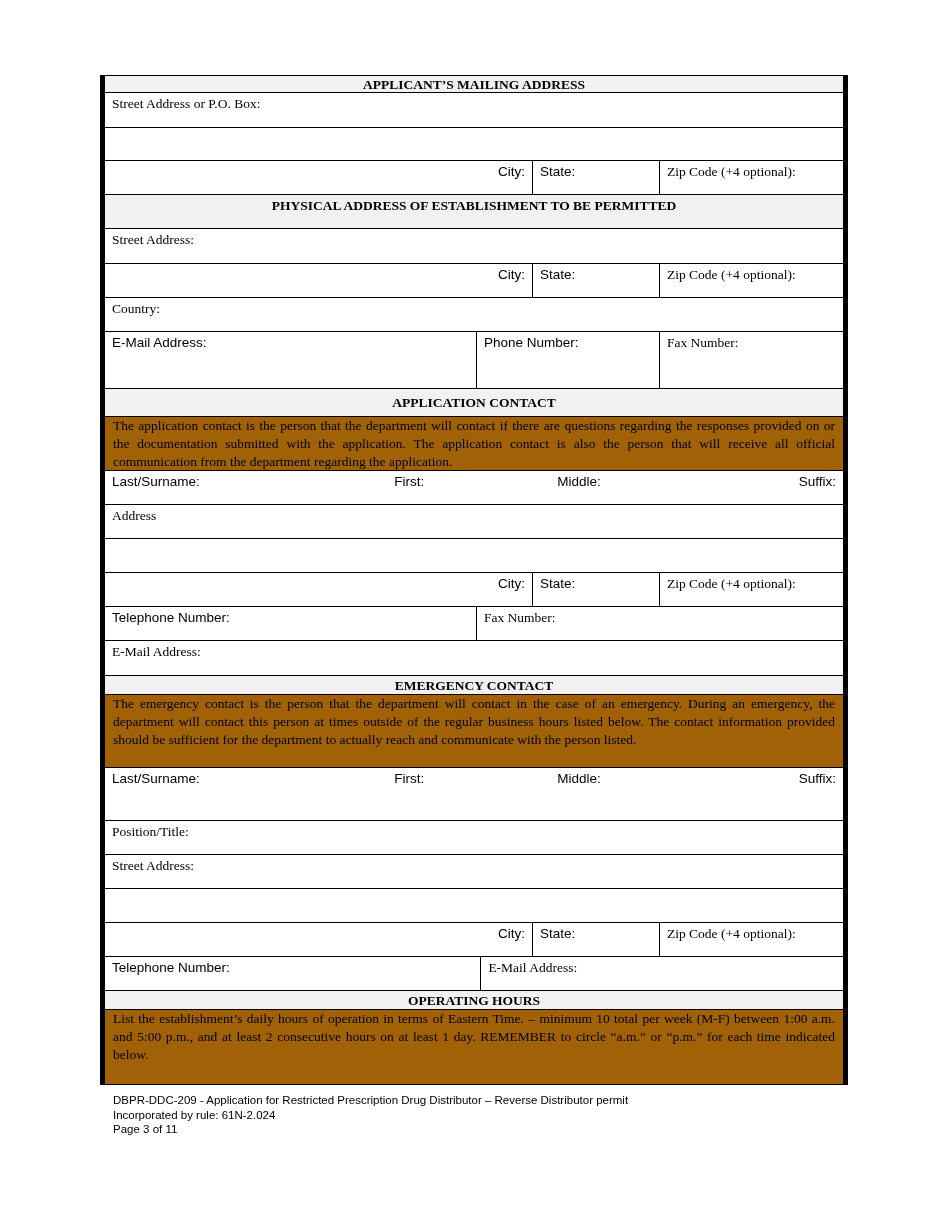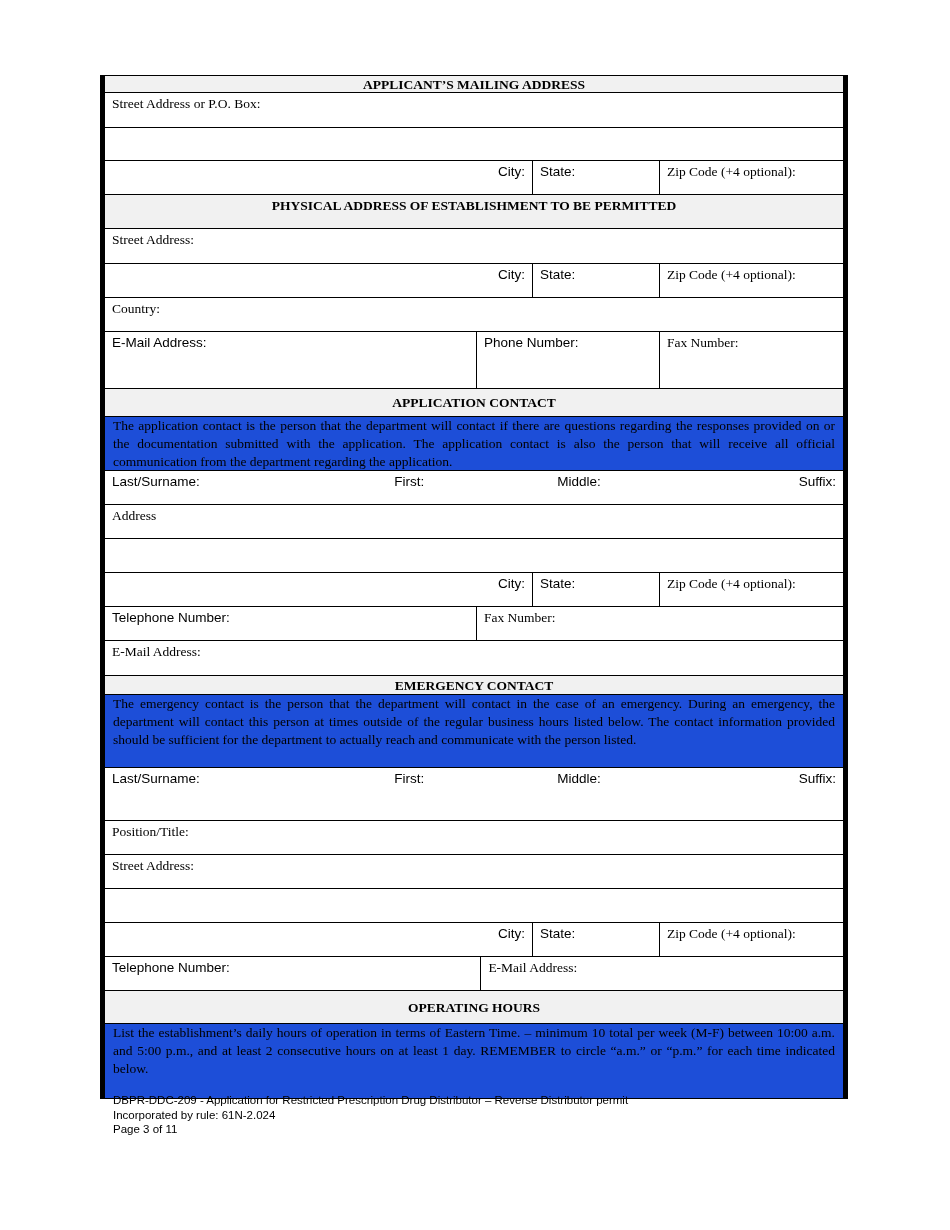--- a/index.html
+++ b/index.html
@@ -23,21 +23,21 @@
   }
   .c:last-child { border-right:none;font-family:Liberation Serif, serif; }
   .full { flex:1 1 100%; }
   .hdr { background:#f1f1f1; }
   .hdr .c {
     border-right:none; width:100%; text-align:center; font-weight:bold;
     padding:1px 7px; line-height:15px; display:flex;
     align-items:center; justify-content:center;
   }
   .hdr.tall .c { align-items:flex-start; padding-top:3px; }
-  .desc { background:#1d4ed8; }
+  .desc { background:#a16207; }
   .desc .c { text-align:justify; line-height:18px; padding:0 8px; }
   .w-city { flex:0 0 58%;text-align:right; }
   .w-state { flex:0 0 17.2%; }
   .w-zip { flex:1 1 auto; }
   .w-half { flex:0 0 50.4%; }
   .w-halfb { flex:1 1 auto; }
   .w-q { flex:0 0 24.8%; }
   .namegrid {
     display:grid; grid-template-columns:39% 22.5% 24.5% 1fr;
     width:100%; padding:3px 7px; font-size:13.5px; line-height:16px;
@@ -147,25 +147,25 @@
   <div class="row" style="height:34px">
     <div class="c w-city">City:</div>
     <div class="c w-state">State:</div>
     <div class="c w-zip">Zip Code (+4 optional):</div>
   </div>
   <div class="row" style="height:34px">
     <div class="c" style="flex:0 0 51%">Telephone Number:</div>
     <div class="c w-halfb">E-Mail Address:</div>
   </div>
 
-  <div class="row hdr" style="height:33px">
+  <div class="row hdr" style="height:19px">
     <div class="c">OPERATING HOURS</div>
   </div>
   <div class="row desc" style="height:74px">
-    <div class="c full">List the establishment’s daily hours of operation in terms of Eastern Time. – minimum 10 total per week (M-F) between 10:00 a.m. and 5:00 p.m., and at least 2 consecutive hours on at least 1 day.  REMEMBER to circle “a.m.” or “p.m.” for each time indicated below.</div>
+    <div class="c full">List the establishment’s daily hours of operation in terms of Eastern Time. – minimum 10 total per week (M-F) between 1:00 a.m. and 5:00 p.m., and at least 2 consecutive hours on at least 1 day.  REMEMBER to circle “a.m.” or “p.m.” for each time indicated below.</div>
   </div>
 
 </div>
 
 <div class="footer">
   <div>DBPR-DDC-209 - Application for Restricted Prescription Drug Distributor – Reverse Distributor permit</div>
   <div>Incorporated by rule: 61N-2.024</div>
   <div>Page 3 of 11</div>
 </div>
 

